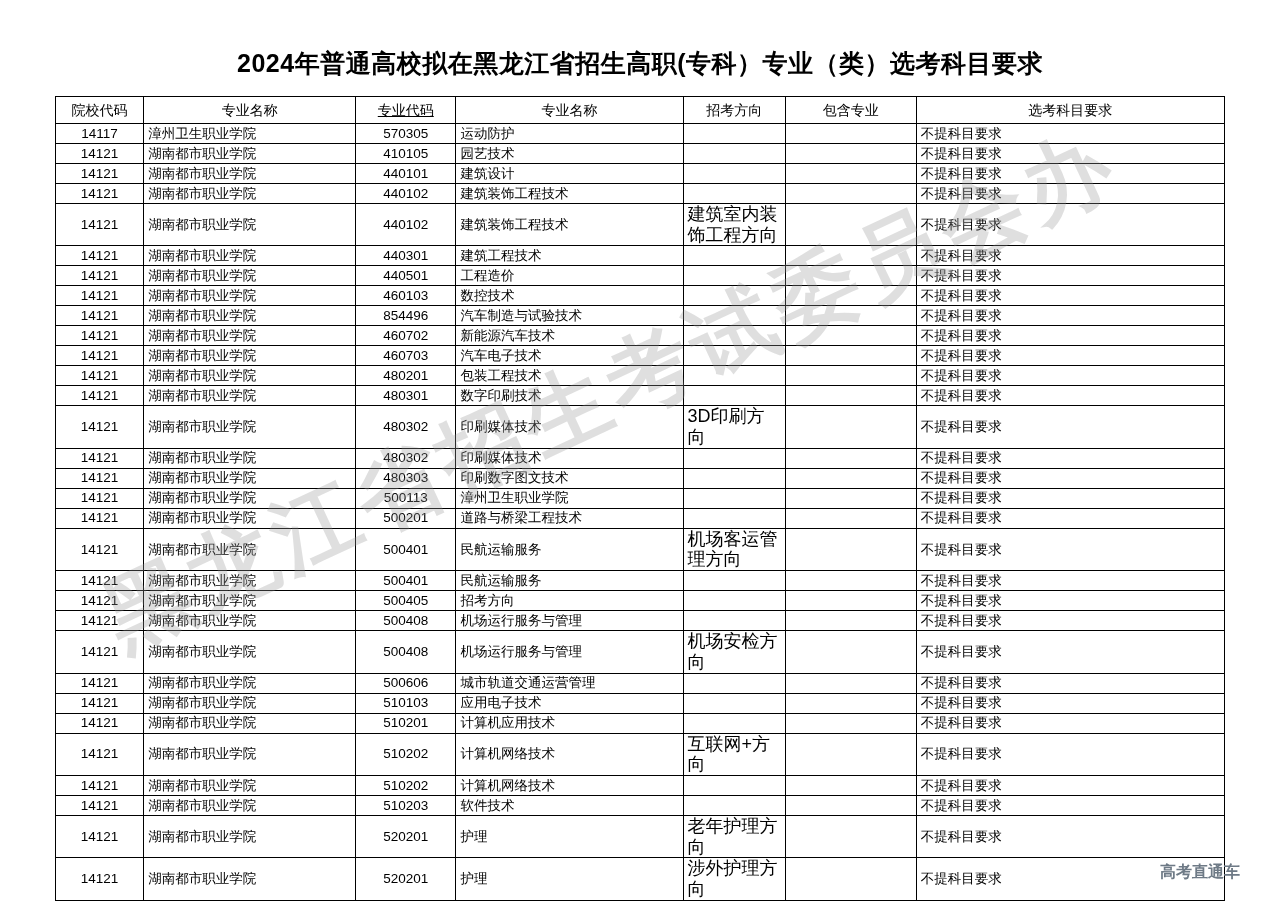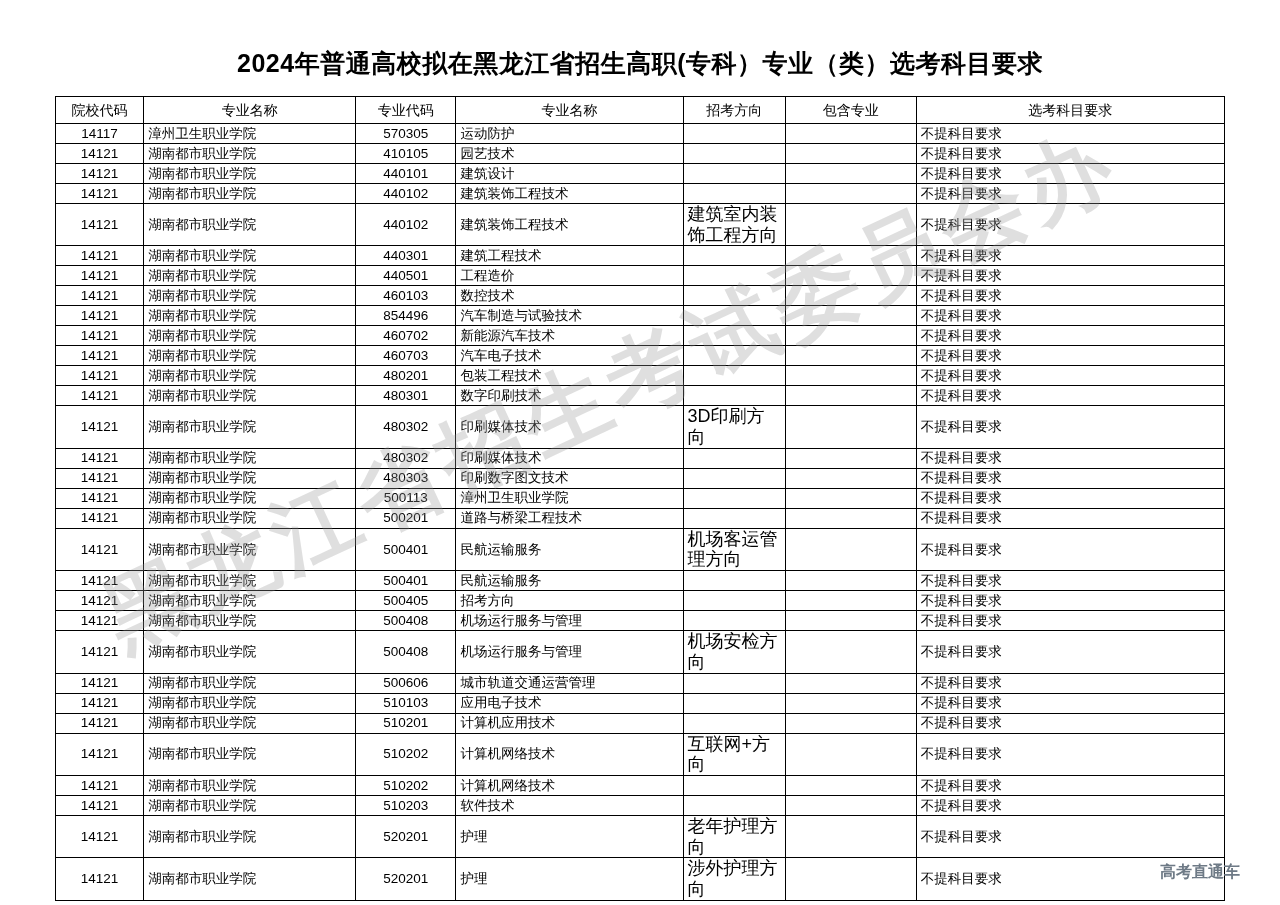--- a/index.html
+++ b/index.html
@@ -59,21 +59,21 @@
   }
   td.c-code { text-align: center; width: 78px; }
   td.c-name { text-align: left; width: 200px; padding-left: 8px; }
   td.c-mcode { text-align: center; width: 90px; }
   td.c-mname { text-align: left; width: 215px; padding-left: 8px; }
   td.c-dir { text-align: left; width: 92px; padding-left: 5px; font-size: 18px; }
   td.c-inc { text-align: left; width: 120px; padding-left: 6px; }
   td.c-req { text-align: left; width: 295px; padding-left: 25px; }
   th.h-code { width: 78px; }
   th.h-name { width: 200px; }
-  th.h-mcode { width: 90px; }
+  th.h-mcode { width: 90px; text-decoration: underline; }
   th.h-mname { width: 215px; }
   th.h-dir { width: 92px; }
   th.h-inc { width: 120px; }
   th.h-req { width: 295px; margin-left: 24px; }
   tr.tall td { height: 40px; }
 
   .watermark {
     position: absolute;
     left: 0;
     top: 0;

